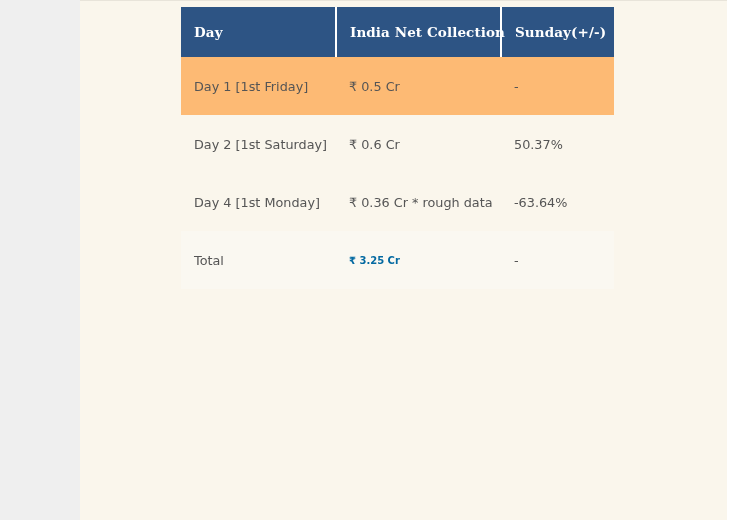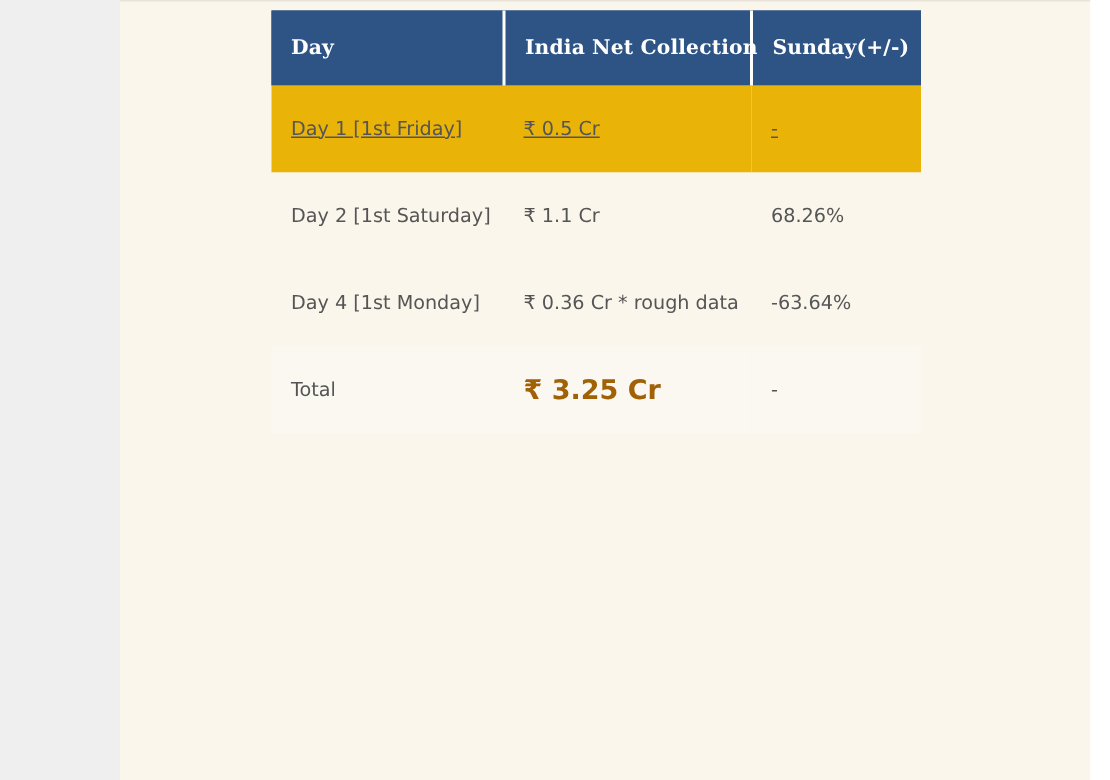--- a/index.html
+++ b/index.html
@@ -90,28 +90,28 @@
   tbody td {
     font-family: "DejaVu Sans", "Liberation Sans", sans-serif;
     font-size: 12.8px;
     color: #555555;
     padding: 0 0 0 13px;
     height: 58px;
     vertical-align: middle;
     white-space: nowrap;
     border: none;
   }
-  tbody tr.row-odd  td { background: #eab308; text-decoration: underline; }
+  tbody tr.row-odd  td { background: #fdba74; }
   tbody tr.row-even td { background: #faf6ec; }
   tbody tr.row-total td { background: #faf8f1; }
 
   td.amount-strong {
     font-weight: bold;
-    color: #a16207;
-    font-size: 18px;
+    color: #0369a1;
+    font-size: 10px;
   }
 </style>
 </head>
 <body>
 
 <div id="page-root">
 
   <div class="left-rail"></div>
 
   <div class="content-area">
@@ -133,22 +133,22 @@
         <tbody>
 
           <tr class="row-odd">
             <td>Day 1 [1st Friday]</td>
             <td>₹ 0.5 Cr</td>
             <td>-</td>
           </tr>
 
           <tr class="row-even">
             <td>Day 2 [1st Saturday]</td>
-            <td>₹ 1.1 Cr</td>
-            <td>68.26%</td>
+            <td>₹ 0.6 Cr</td>
+            <td>50.37%</td>
           </tr>
 
 
           <tr class="row-even">
             <td>Day 4 [1st Monday]</td>
             <td>₹ 0.36 Cr * rough data</td>
             <td>-63.64%</td>
           </tr>
 
 

